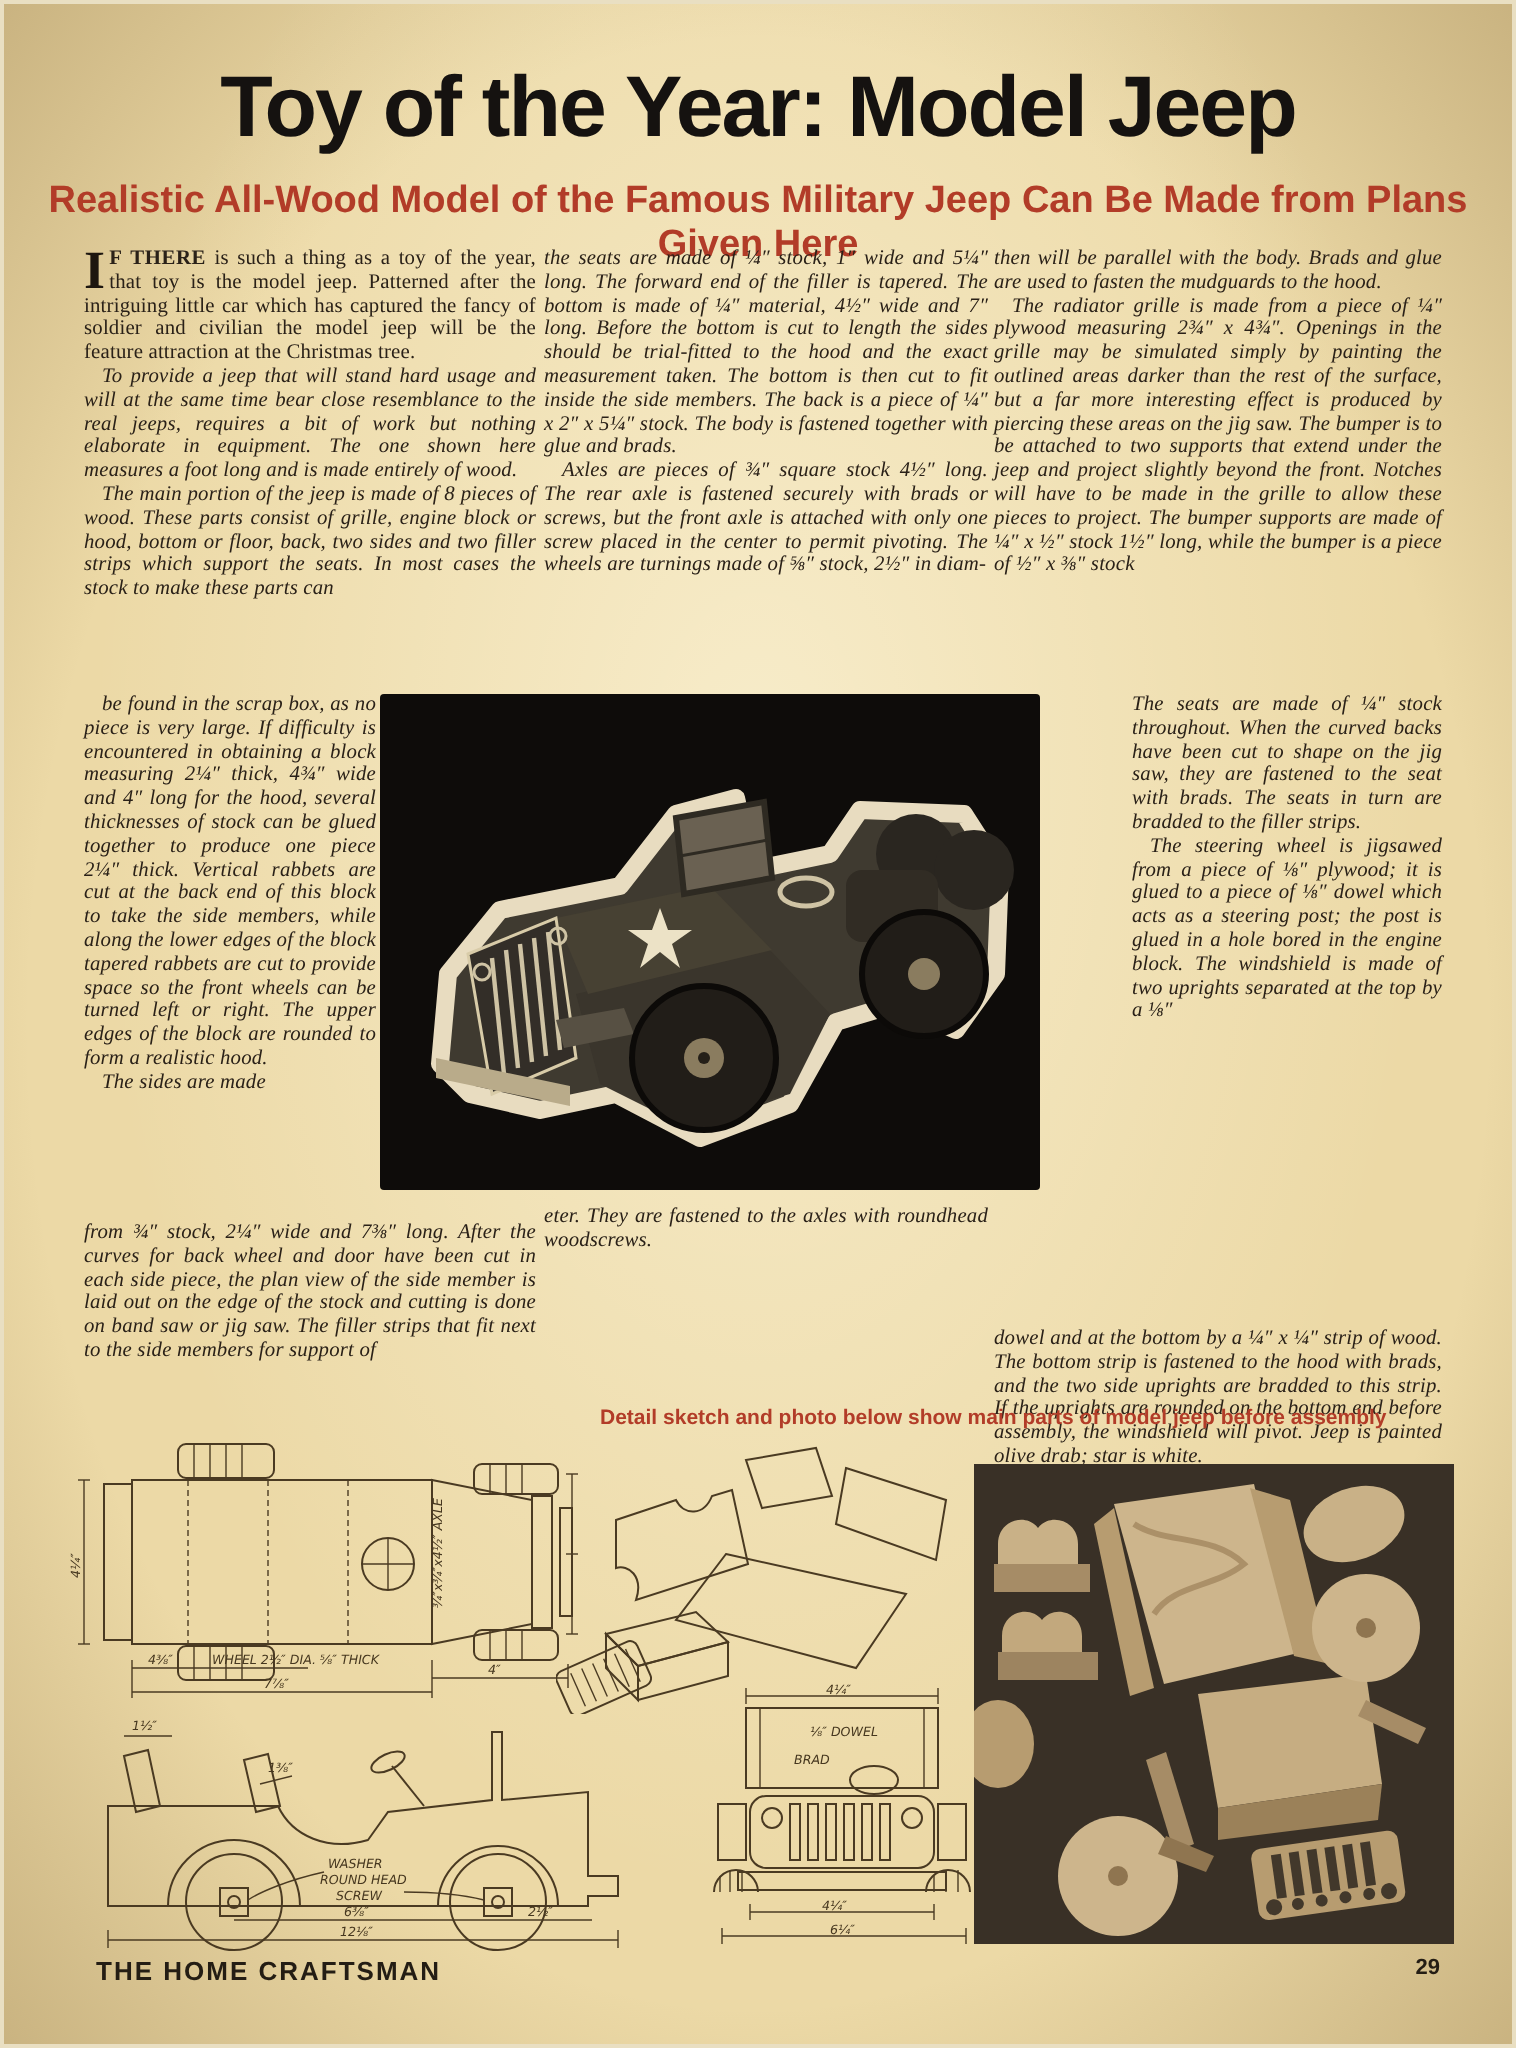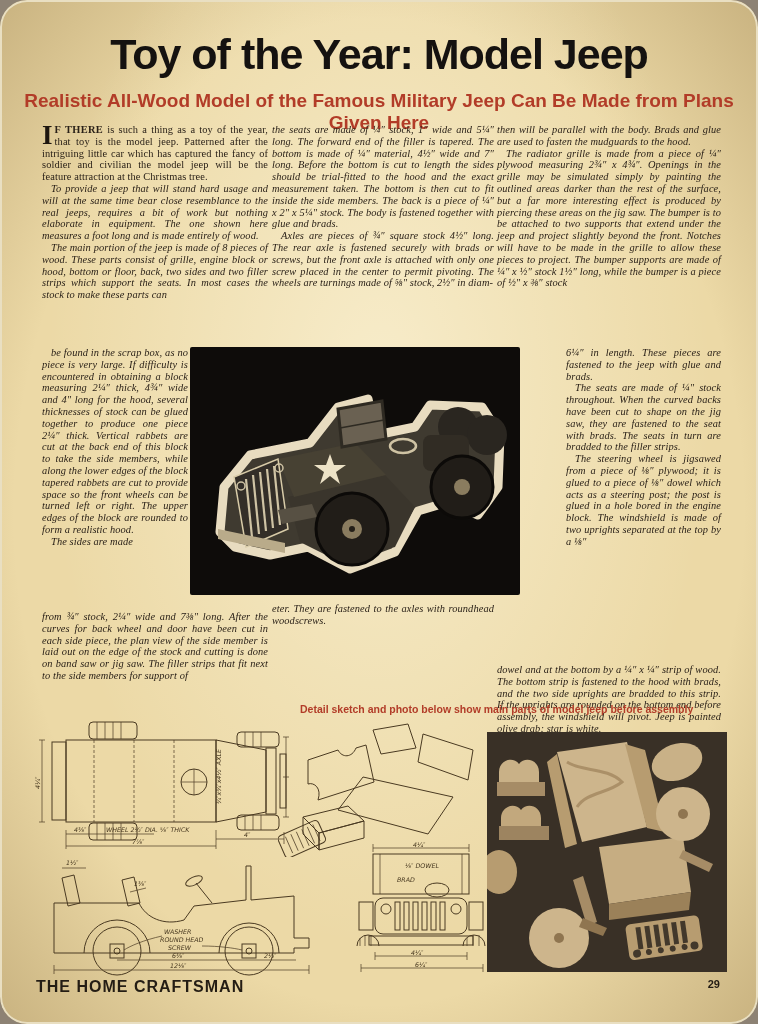--- a/index.html
+++ b/index.html
@@ -2,21 +2,21 @@
 <html><head>
 <meta charset="utf-8">
 <style>
   html,body{margin:0;padding:0;}
   body{background:#8d8274;font-family:"Liberation Serif",serif;}
   .page{position:relative;width:758px;height:1024px;overflow:hidden;
     background-color:#ecd9a6;
     background-image:
       radial-gradient(ellipse at 50% 38%, rgba(255,249,226,.6) 0%, rgba(255,249,226,0) 62%),
       radial-gradient(ellipse at 50% 50%, rgba(0,0,0,0) 68%, rgba(120,90,40,.30) 100%);
-    box-shadow:inset 0 0 0 2px #e9dfc2;border-radius:27px;}
+    box-shadow:inset 0 0 0 2px #e9dfc2;}
   .txt{position:absolute;font-size:10.4px;line-height:11.8px;color:#2a2118;
     text-align:justify;letter-spacing:.1px;}
   .para{margin:0;text-indent:9px;font-style:italic;}
   .cont .para:first-child{text-indent:0;}
   .lead{margin:0;}
   .dropcap{float:left;font-size:27px;line-height:21px;font-weight:bold;
     padding:1px 2px 0 0;color:#1d160f;}
   .leadcaps{font-weight:bold;letter-spacing:.3px;}
   h1.title{position:absolute;left:0;top:30px;width:758px;margin:0;text-align:center;
     font-family:"Liberation Sans",sans-serif;font-weight:bold;font-size:43px;
@@ -30,22 +30,22 @@
   .photo-main{position:absolute;left:190px;top:347px;width:330px;height:248px;
     background:#0e0c0a;border-radius:2px;}
   .photo-parts{position:absolute;left:487px;top:732px;width:240px;height:240px;
     background:#393026;border-radius:2px;}
   .sketch{position:absolute;}
   .sketch text{font-family:"DejaVu Sans",sans-serif;font-size:6.3px;font-style:italic;
     fill:#46371f;}
   .sketch .ln{stroke:#4a3a22;stroke-width:1;fill:none;}
   .sketch .dim{stroke:#4a3a22;stroke-width:.7;fill:none;}
   .footer{position:absolute;left:0;top:978px;width:758px;}
-  .footer .fl{position:absolute;left:36px;font-family:"Liberation Sans",sans-serif;
-    font-weight:bold;font-size:16px;letter-spacing:1px;color:#241d14;}
+  .footer .fl{position:absolute;left:48px;font-family:"Liberation Sans",sans-serif;
+    font-weight:bold;font-size:13px;letter-spacing:1px;color:#241d14;}
   .footer .fr{position:absolute;right:38px;font-family:Liberation Sans, sans-serif;
     font-weight:bold;font-size:11px;color:#241d14;}
 </style>
 </head>
 <body>
 
 <div class="page">
 
   <h1 class="title">Toy of the Year: Model Jeep</h1>
   <h2 class="subtitle">Realistic All-Wood Model of the Famous Military Jeep Can Be Made from Plans Given Here</h2>
@@ -82,21 +82,20 @@
   </div>
 
   <div class="txt cont" style="left:497px;top:124px;width:224px;">
     <div class="cont">
         <p class="para">then will be parallel with the body. Brads and glue are used to fasten the mudguards to the hood.</p>
         <p class="para">The radiator grille is made from a piece of ¼″ plywood measuring 2¾″ x 4¾″. Openings in the grille may be simulated simply by painting the outlined areas darker than the rest of the surface, but a far more interesting effect is produced by piercing these areas on the jig saw. The bumper is to be attached to two supports that extend under the jeep and project slightly beyond the front. Notches will have to be made in the grille to allow these pieces to project. The bumper supports are made of ¼″ x ½″ stock 1½″ long, while the bumper is a piece of ½″ x ⅜″ stock</p>
       </div>
   </div>
   <div class="txt cont" style="left:566px;top:347px;width:155px;">
     <div class="cont">
-        <p class="para">6¼″ in length. These pieces are fastened to the jeep with glue and brads.</p>
         <p class="para">The seats are made of ¼″ stock throughout. When the curved backs have been cut to shape on the jig saw, they are fastened to the seat with brads. The seats in turn are bradded to the filler strips.</p>
         <p class="para">The steering wheel is jigsawed from a piece of ⅛″ plywood; it is glued to a piece of ⅛″ dowel which acts as a steering post; the post is glued in a hole bored in the engine block. The windshield is made of two uprights separated at the top by a ⅛″</p>
       </div>
   </div>
   <div class="txt cont" style="left:497px;top:631px;width:224px;margin-top:33px;">
     <div class="cont">
         <p class="para">dowel and at the bottom by a ¼″ x ¼″ strip of wood. The bottom strip is fastened to the hood with brads, and the two side uprights are bradded to this strip. If the uprights are rounded on the bottom end before assembly, the windshield will pivot. Jeep is painted olive drab; star is white.</p>
       </div>
   </div>
 

